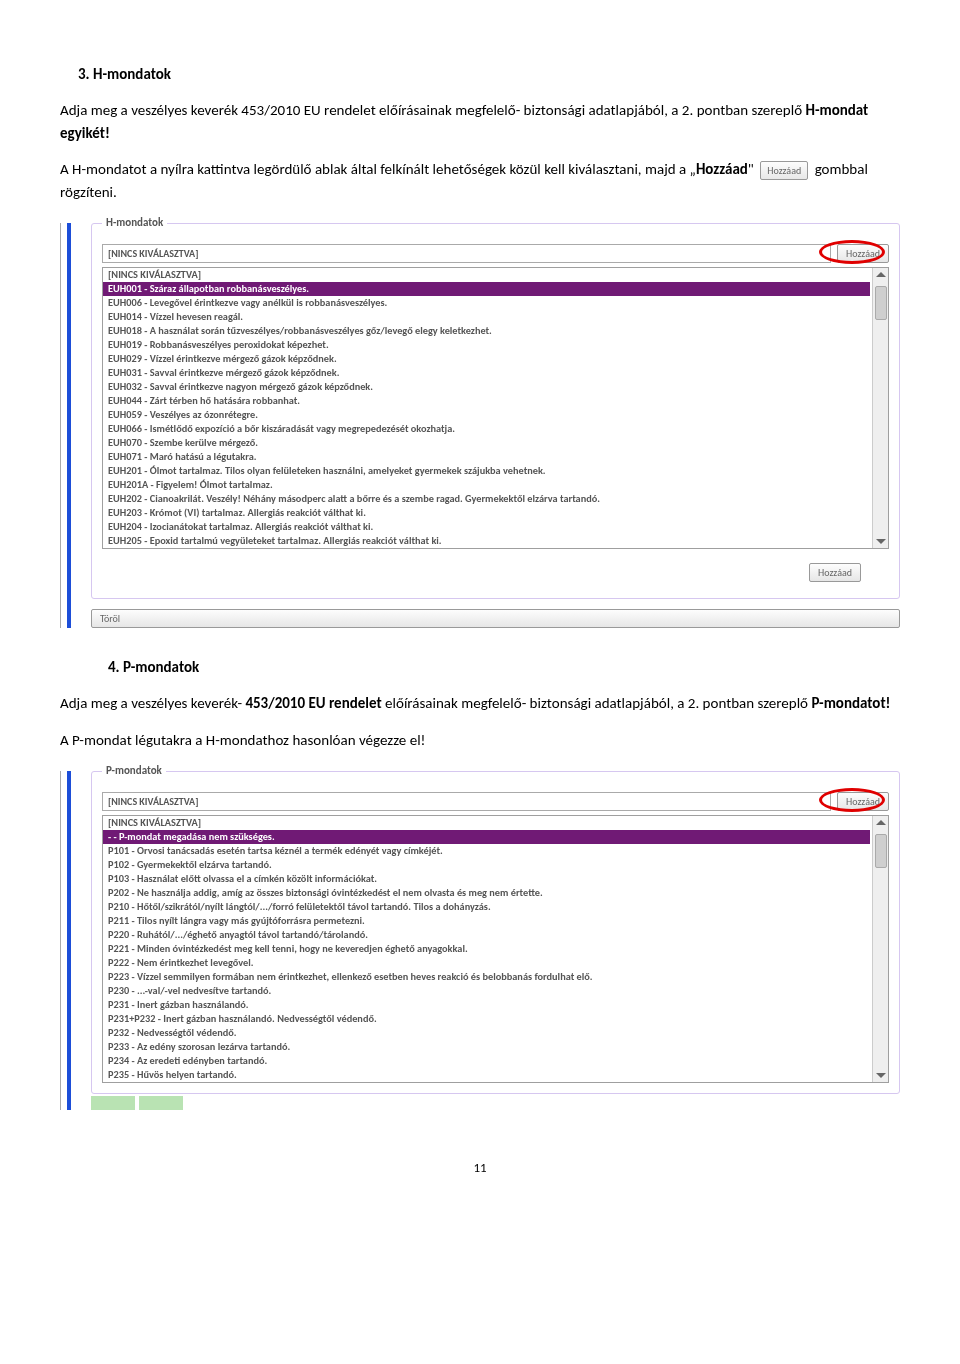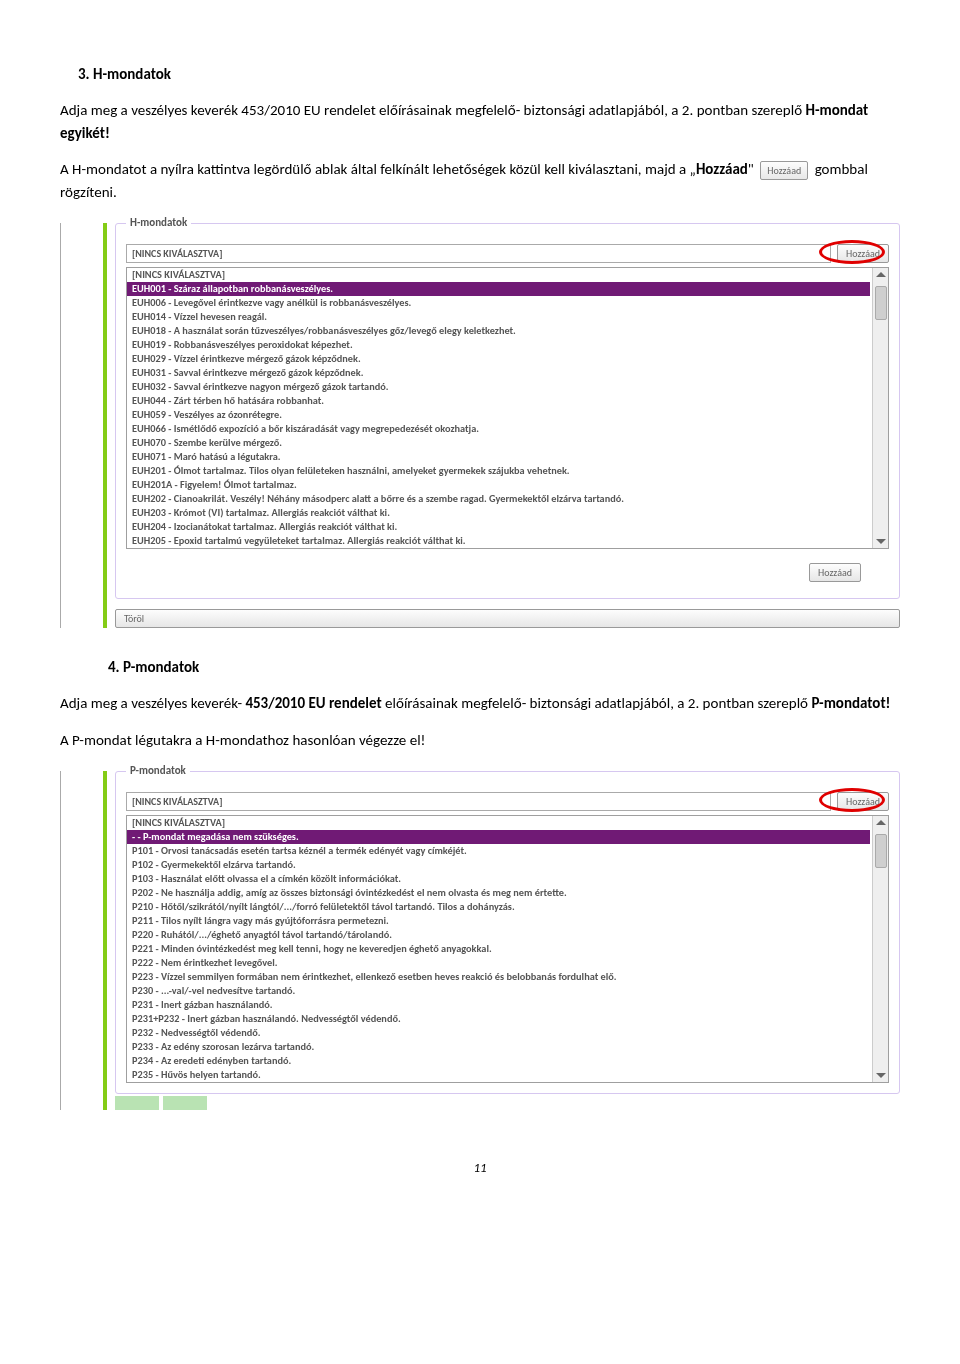--- a/index.html
+++ b/index.html
@@ -28,21 +28,21 @@
     margin: 0 3px;
   }
   .screenshot {
     border-left: 1px solid #aaa;
     margin: 20px 0 30px 0;
     position: relative;
     font-size: 11px;
     color: #333;
   }
   .sg-inner { border-left: 6px solid #fff; }
-  .sg-inner2 { border-left: 4px solid #84cc16; padding-left: 8px; margin-left: 36px; }
+  .sg-inner2 { border-left: 4px solid #1d4ed8; padding-left: 20px; }
   .fieldset-wrap {
     border: 1px solid #d6c7f0;
     border-radius: 3px;
     position: relative;
     padding: 20px 10px 10px 10px;
   }
   .legend {
     position: absolute;
     top: -8px; left: 10px;
     background: #fff;
@@ -120,21 +120,21 @@
   .extra-btn-row { margin-top: 14px; margin-bottom: 6px; display: flex; justify-content: flex-end; padding-right: 28px; }
   .torol-row { margin-top: 10px; }
   .green-band {
     margin-top: 2px;
     display: flex; gap: 4px;
   }
   .green-block {
     width: 44px; height: 14px;
     background: #b9e3b3;
   }
-  .page-num { text-align: center; font-size: 13px; margin-top: 50px; font-style: italic; }
+  .page-num { text-align: center; font-size: 13px; margin-top: 50px; }
 </style>
 </head>
 <body>
 
 <h2>3. H-mondatok</h2>
 
 <p>
   <span>Adja meg a veszélyes keverék 453/2010 EU rendelet előírásainak megfelelő- biztonsági adatlapjából, a 2. pontban szereplő </span><span class="bold">H-mondat egyikét!</span>
 </p>
 
@@ -159,21 +159,21 @@
       <div class="dropdown">
         <ul class="dd-list" id="dd1">
               <li>[NINCS KIVÁLASZTVA]</li>
               <li class="sel">EUH001 - Száraz állapotban robbanásveszélyes.</li>
               <li>EUH006 - Levegővel érintkezve vagy anélkül is robbanásveszélyes.</li>
               <li>EUH014 - Vízzel hevesen reagál.</li>
               <li>EUH018 - A használat során tűzveszélyes/robbanásveszélyes gőz/levegő elegy keletkezhet.</li>
               <li>EUH019 - Robbanásveszélyes peroxidokat képezhet.</li>
               <li>EUH029 - Vízzel érintkezve mérgező gázok képződnek.</li>
               <li>EUH031 - Savval érintkezve mérgező gázok képződnek.</li>
-              <li>EUH032 - Savval érintkezve nagyon mérgező gázok tartandó.</li>
+              <li>EUH032 - Savval érintkezve nagyon mérgező gázok képződnek.</li>
               <li>EUH044 - Zárt térben hő hatására robbanhat.</li>
               <li>EUH059 - Veszélyes az ózonrétegre.</li>
               <li>EUH066 - Ismétlődő expozíció a bőr kiszáradását vagy megrepedezését okozhatja.</li>
               <li>EUH070 - Szembe kerülve mérgező.</li>
               <li>EUH071 - Maró hatású a légutakra.</li>
               <li>EUH201 - Ólmot tartalmaz. Tilos olyan felületeken használni, amelyeket gyermekek szájukba vehetnek.</li>
               <li>EUH201A - Figyelem! Ólmot tartalmaz.</li>
               <li>EUH202 - Cianoakrilát. Veszély! Néhány másodperc alatt a bőrre és a szembe ragad. Gyermekektől elzárva tartandó.</li>
               <li>EUH203 - Krómot (VI) tartalmaz. Allergiás reakciót válthat ki.</li>
               <li>EUH204 - Izocianátokat tartalmaz. Allergiás reakciót válthat ki.</li>

